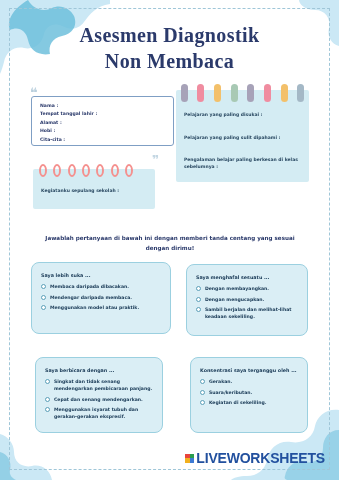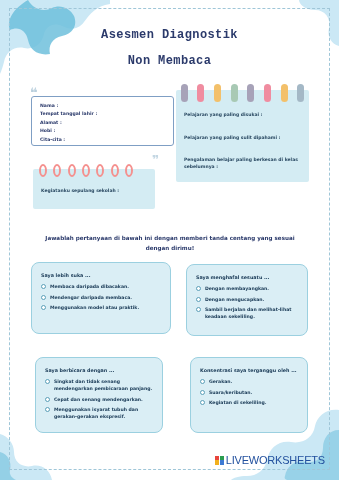--- a/index.html
+++ b/index.html
@@ -28,24 +28,24 @@
   .c-tr{right:0;top:0;width:70px;height:60px;}
   .c-bl{left:0;bottom:0;width:80px;height:80px;}
   .c-br{right:0;bottom:0;width:120px;height:80px;}
 
   
   .title-wrap{
     position:absolute;left:0;right:0;top:22px;
     text-align:center;
   }
   .title-line{
-    font-family:Liberation Mono, monospace;
+    font-family:Liberation Serif, serif;
     font-weight:bold;
     color:#2b3a6b;
-    font-size:12px;
+    font-size:20px;
     letter-spacing:0.4px;
     line-height:26px;
   }
 
   
   .quote{
     position:absolute;
     color:#b9cfdd;
     font-size:13px;
     font-weight:bold;
@@ -187,22 +187,22 @@
   .logo-mark{
     width:9px;height:9px;
     display:grid;
     grid-template-columns:1fr 1fr;
     grid-template-rows:1fr 1fr;
     gap:0.6px;
     margin-right:2px;
   }
   .lm{width:100%;height:100%;}
   .logo-text{
-    font-size:11px;
-    font-weight:normal;
+    font-size:14px;
+    font-weight:bold;
     color:#22509e;
     letter-spacing:-0.2px;
     font-family:"Liberation Sans", sans-serif;
   }
 </style>
 </head>
 <body>
 
 <div class="page">
 

